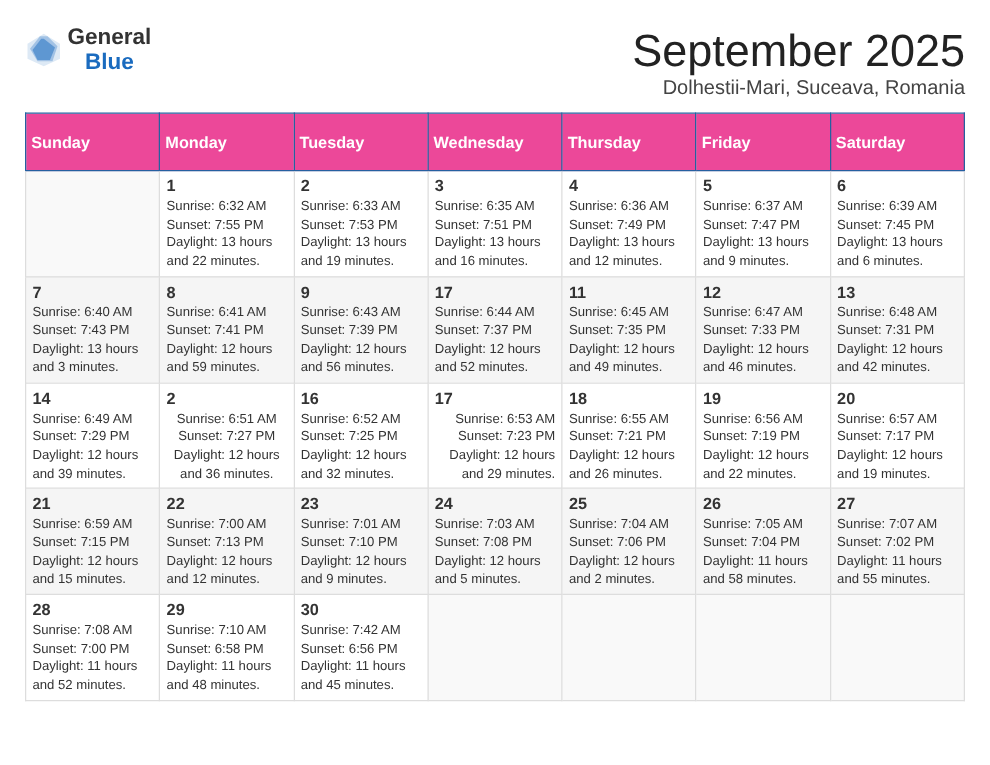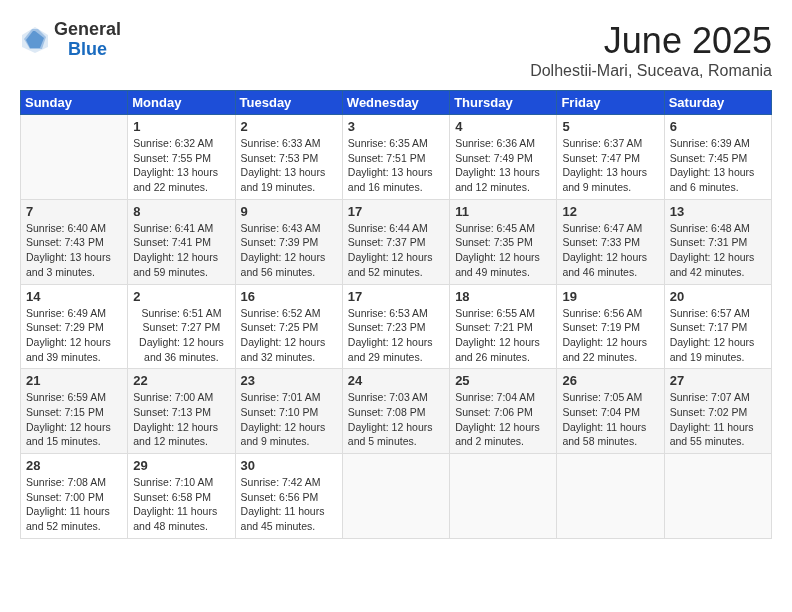--- a/index.html
+++ b/index.html
@@ -52,24 +52,24 @@
     .location {
       font-size: 16px;
       color: #444;
     }
     .calendar {
       width: 100%;
       border-collapse: collapse;
       border: 1px solid #ccc;
     }
     .calendar th {
-      background-color: #1d4ed8;
+      background-color: #ec4899;
       color: #fff;
       font-size: 13px;
-      padding: 4px 4px;
+      padding: 15px 4px;
       text-align: left;
       border: 1px solid #2660a0;
     }
     .calendar td {
       vertical-align: top;
       border: 1px solid #ddd;
       padding: 4px 5px;
       width: calc(100% / 7);
       min-height: 80px;
       font-size: 10.5px;
@@ -101,21 +101,21 @@
       <polygon points="15,2 28,10 28,22 15,28 2,22 2,10" fill="#1a6bbf" opacity="0.15"></polygon>
       <polygon points="18,4 26,12 22,24 10,24 4,14 12,4" fill="#1a6bbf" opacity="0.3"></polygon>
       <polygon points="15,6 24,13 20,23 10,23 6,15 13,6" fill="#1a6bbf" opacity="0.5"></polygon>
     </svg>
     <div class="logo-text">
       <span class="logo-general">General</span>
       <span class="logo-blue">Blue</span>
     </div>
   </div>
   <div class="title-block">
-    <div class="month-title">June 2025</div>
+    <div class="month-title">September 2025</div>
     <div class="location">Dolhestii-Mari, Suceava, Romania</div>
   </div>
 </div>
 
 <table class="calendar">
   <thead>
     <tr>
     <th>Sunday</th>
         <th>Monday</th>
         <th>Tuesday</th>
@@ -223,21 +223,21 @@
 Daylight: 12 hours and 36 minutes.</div>
         </td>
         <td>
           <span class="day-num">16</span>
           <div class="cell-content" style="white-space: pre-line;">Sunrise: 6:52 AM
 Sunset: 7:25 PM
 Daylight: 12 hours and 32 minutes.</div>
         </td>
         <td>
           <span class="day-num">17</span>
-          <div class="cell-content" style="white-space: pre-line;">Sunrise: 6:53 AM
+          <div class="cell-content" style="white-space: pre-line; text-align: right;">Sunrise: 6:53 AM
 Sunset: 7:23 PM
 Daylight: 12 hours and 29 minutes.</div>
         </td>
         <td>
           <span class="day-num">18</span>
           <div class="cell-content" style="white-space: pre-line;">Sunrise: 6:55 AM
 Sunset: 7:21 PM
 Daylight: 12 hours and 26 minutes.</div>
         </td>
         <td>

